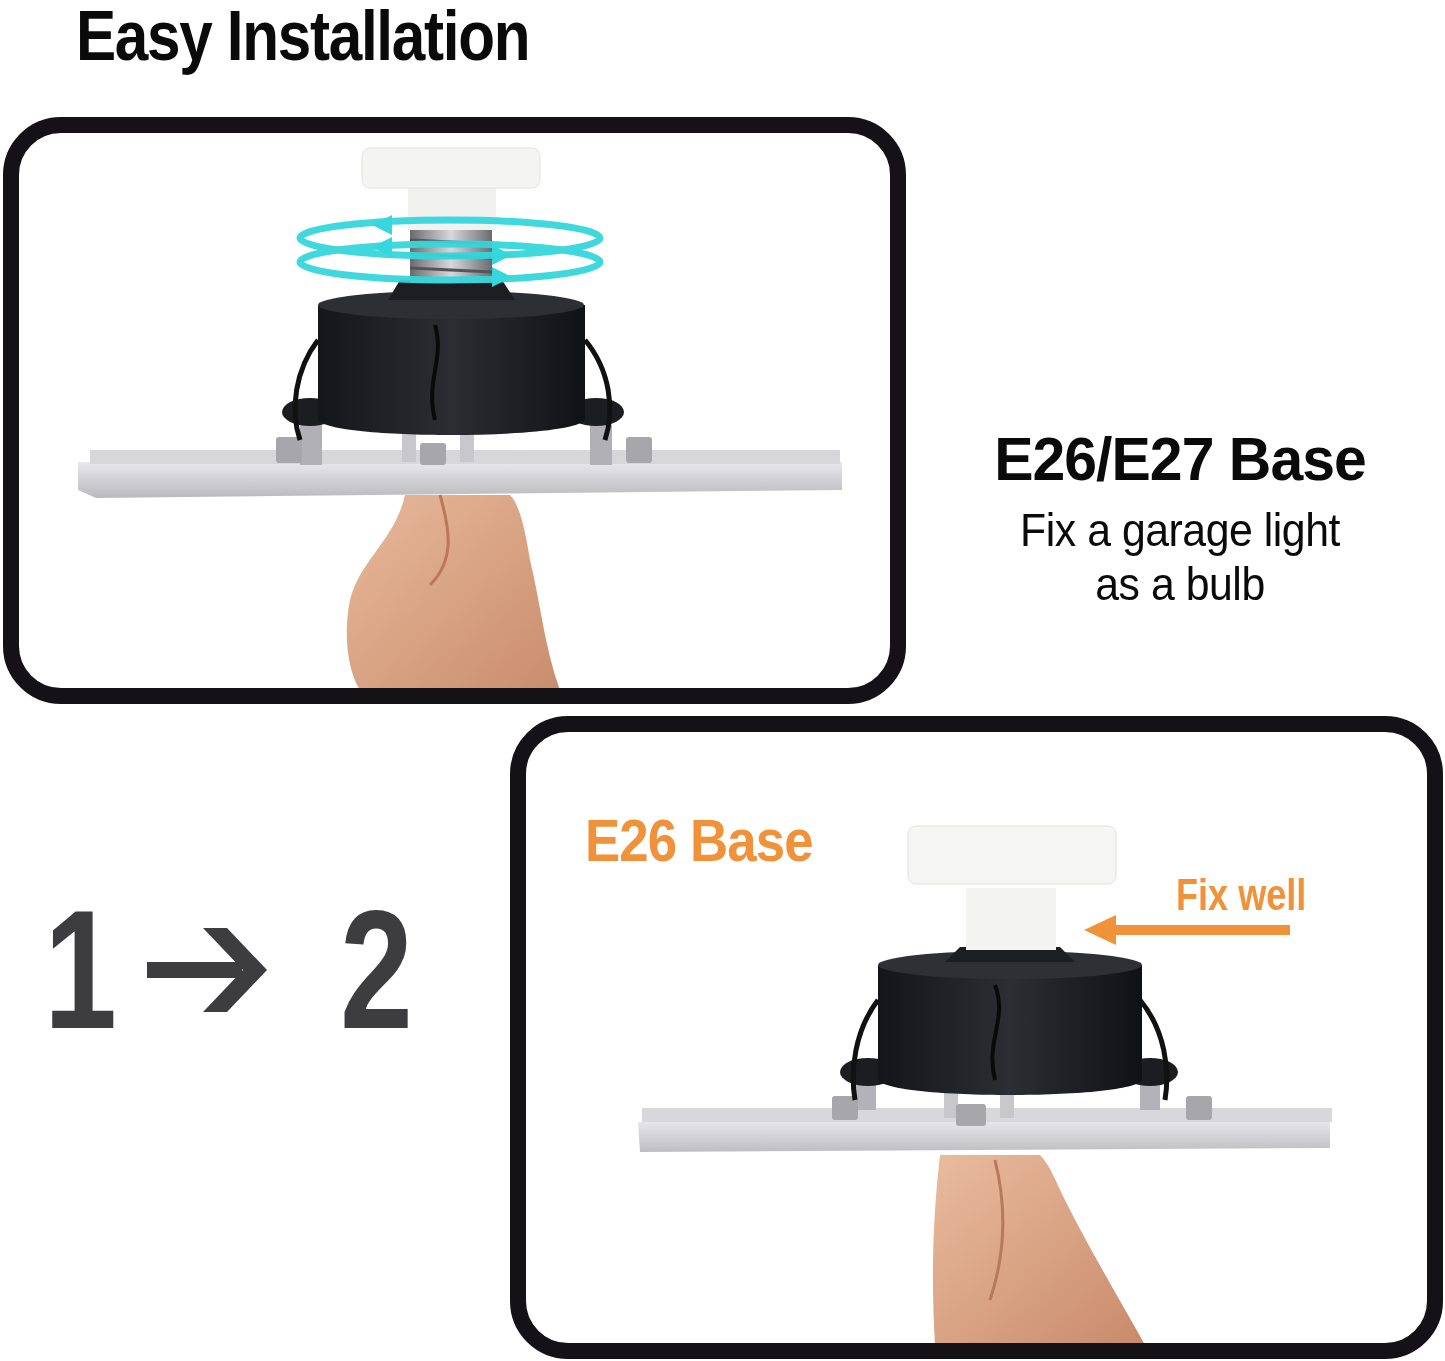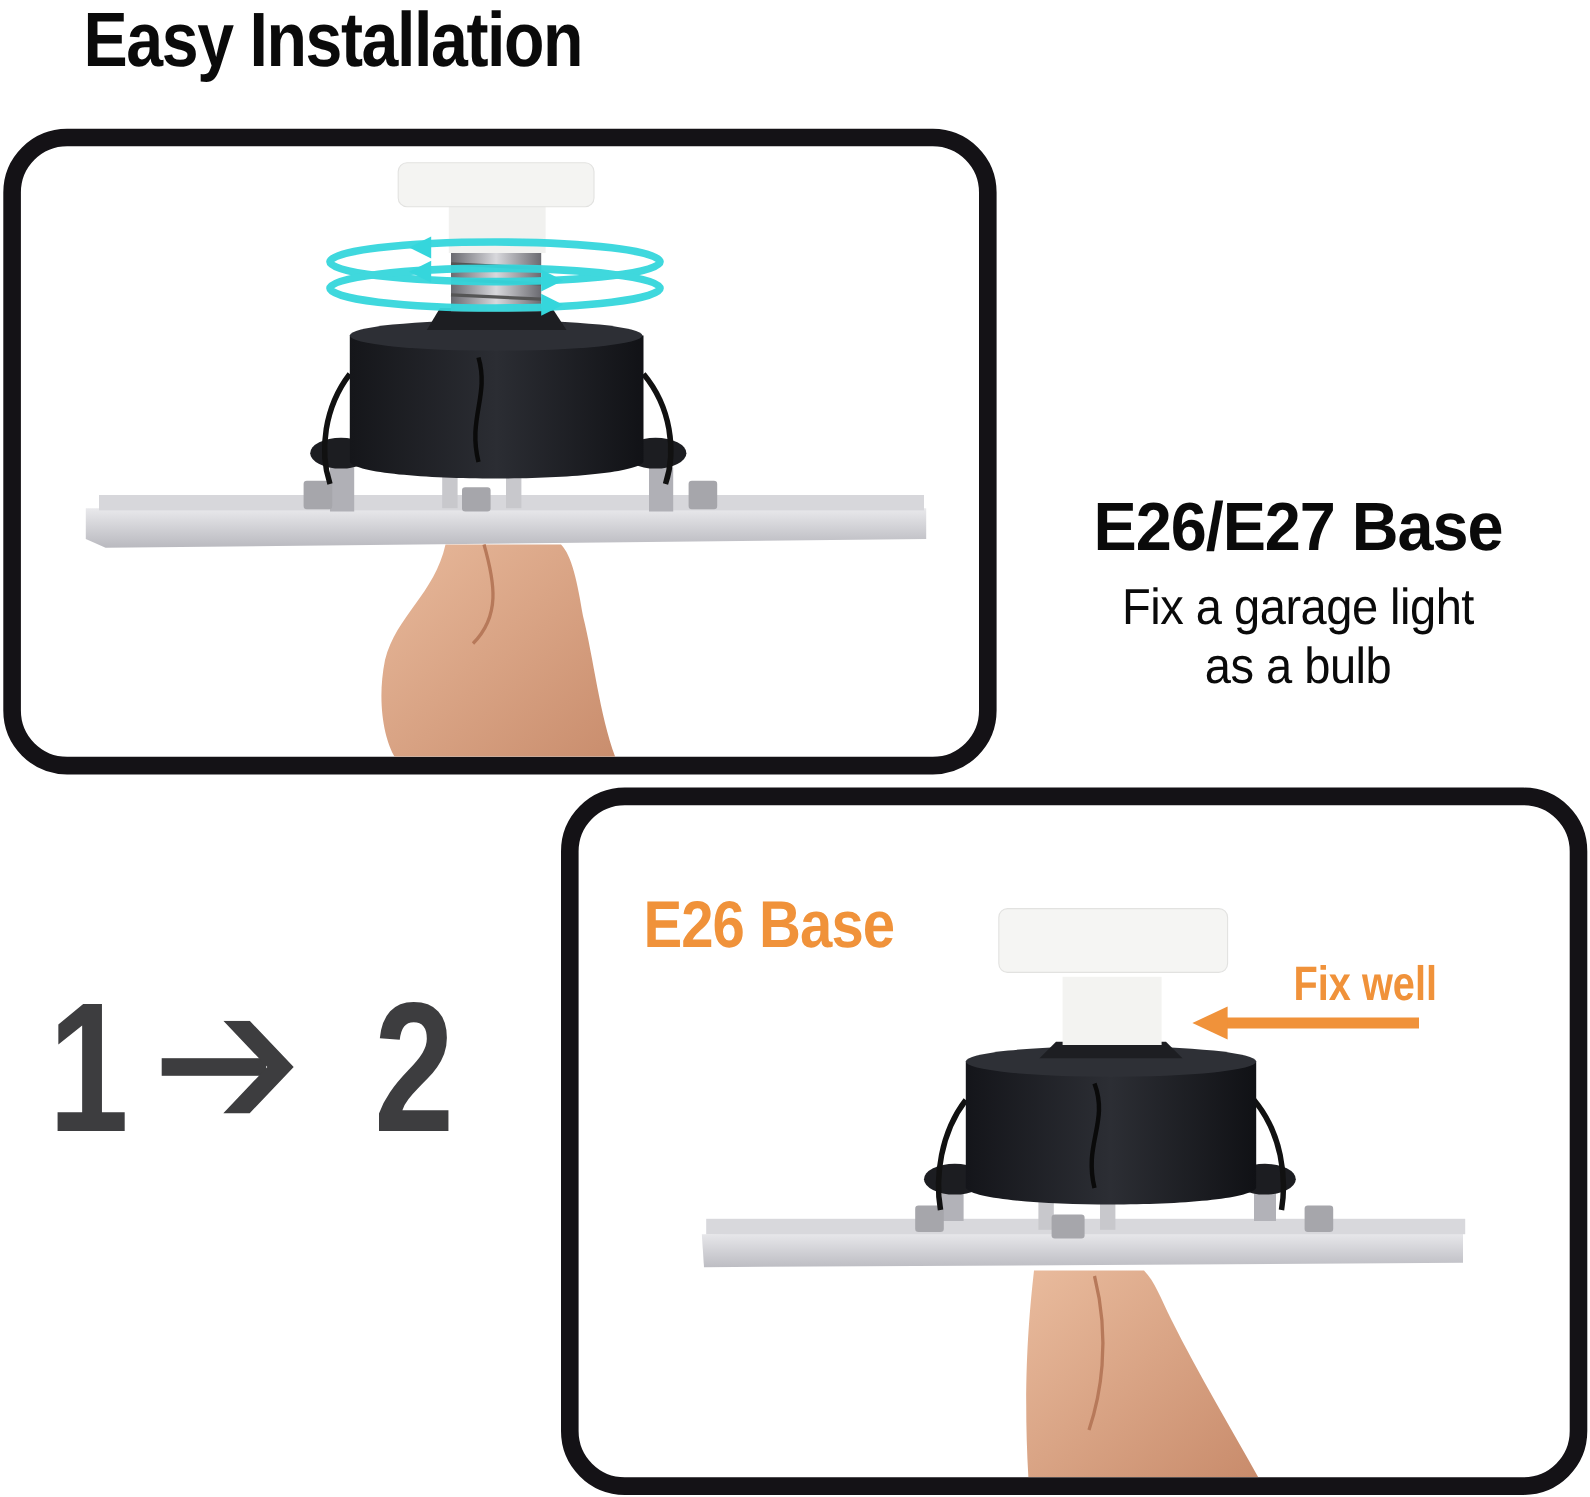--- a/index.html
+++ b/index.html
@@ -6,21 +6,21 @@
   body { width:1445px; height:1361px; position:relative; overflow:hidden;
          font-family:"Liberation Sans", sans-serif; }
   .title { position:absolute; left:76px; top:-6px; font-size:70px; font-weight:700;
            color:#0a0a0a; letter-spacing:-1.5px; transform:scaleX(0.86); transform-origin:left top;
            white-space:nowrap; line-height:84px; }
   .frame { position:absolute; border:16px solid #141216; border-radius:58px; box-sizing:border-box;
            background:#fff; overflow:hidden; }
   #frame1 { left:3px; top:117px; width:903px; height:587px; }
   #frame2 { left:510px; top:716px; width:933px; height:643px; }
   .photo { position:absolute; left:0; top:0; }
-  .spec { position:absolute; left:920px; top:444px; width:520px; text-align:center; color:#0a0a0a; }
+  .spec { position:absolute; left:920px; top:423px; width:520px; text-align:center; color:#0a0a0a; }
   .spec-title { font-size:62px; font-weight:700; letter-spacing:-1px; line-height:72px;
                 transform:scaleX(0.95); white-space:nowrap; }
   .spec-desc { font-size:46px; line-height:54px; margin-top:8px; letter-spacing:-0.5px; transform:scaleX(0.93); }
   .steps { position:absolute; left:40px; top:890px; width:400px; height:160px; }
   .step-num { position:absolute; font-size:168px; font-weight:700; color:#3d3d3f; line-height:160px;
               transform:scaleX(0.78); transform-origin:left top; }
   .orange-label { position:absolute; left:585px; top:806px; font-size:60px; font-weight:700; color:#f0923a;
                   letter-spacing:-1px; transform:scaleX(0.88); transform-origin:left top; white-space:nowrap; line-height:70px; }
   .fix-label { position:absolute; left:1176px; top:870px; font-size:44px; font-weight:700; color:#f0923a;
                transform:scaleX(0.82); transform-origin:left top; white-space:nowrap; line-height:50px; }

